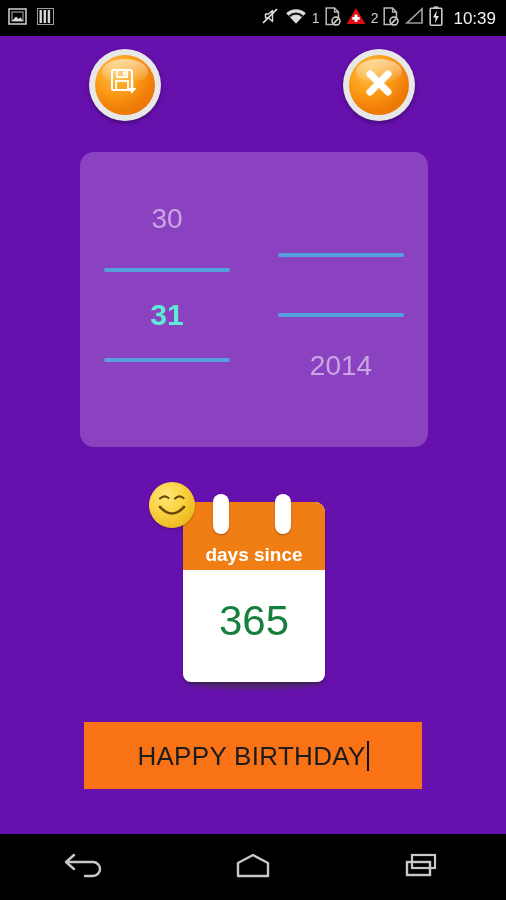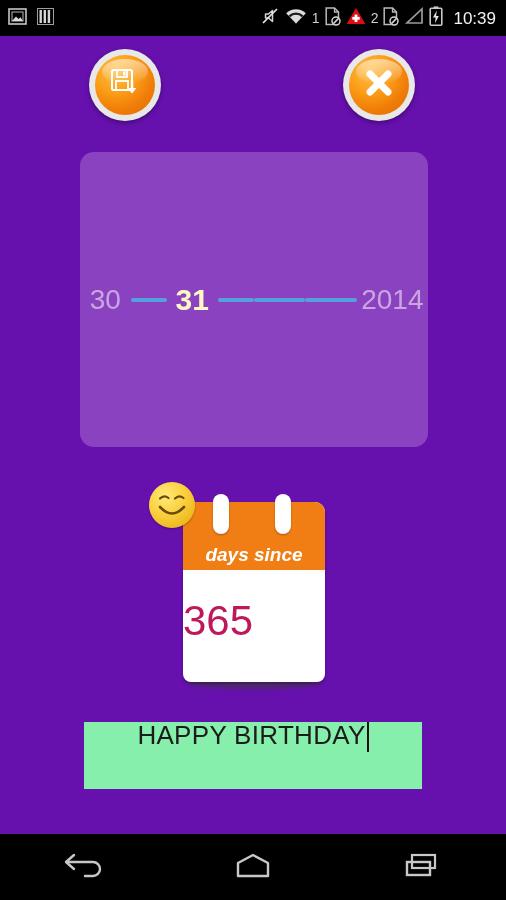--- a/index.html
+++ b/index.html
@@ -101,39 +101,39 @@
     border-radius: 14px;
   }
   .picker-cols {
     display: flex;
     width: 100%;
     height: 100%;
   }
   .picker-col {
     flex: 1;
     display: flex;
-    flex-direction: row;
+    flex-direction: column;
     align-items: center;
     justify-content: center;
     position: relative;
   }
   .pv {
     width: 100%;
     text-align: center;
     font-size: 28px;
     line-height: 1;
     color: #c9a6e2;
     font-weight: normal;
     height: 30px;
     display: flex;
     align-items: center;
     justify-content: center;
   }
   .pv.sel {
-    color: #fef9c3;
+    color: #5eead4;
     font-weight: bold;
     font-size: 30px;
   }
   .divider {
     width: 72%;
     height: 4px;
     background: #56a0dd;
     border-radius: 2px;
     margin: 0 auto;
   }
@@ -171,25 +171,24 @@
     align-items: flex-end;
     justify-content: center;
     box-sizing: border-box;
     padding-bottom: 6px;
   }
   #cal-header-text {
     color: #ffffff;
     font-size: 19px;
     font-weight: bold;
     line-height: 1;
-    font-style: italic;
   }
   #cal-count {
-    text-align: left;
-    color: #be185d;
+    text-align: center;
+    color: #15803d;
     font-size: 42px;
     font-weight: normal;
     margin-top: 30px;
     line-height: 1;
   }
   .cal-ring {
     position: absolute;
     top: -8px;
     width: 16px; height: 40px;
     background: #ffffff;
@@ -207,23 +206,23 @@
     background: radial-gradient(circle at 36% 30%, #ffe97a 0%, #fbd242 40%, #ecb81f 78%, #cf9a10 100%);
     box-shadow: 0 1px 2px rgba(0,0,0,.3);
   }
   #smiley-face svg { display: block; }
 
   
   #message-field {
     position: absolute;
     left: 84px; top: 722px;
     width: 338px; height: 67px;
-    background: #86efac;
-    display: flex;
-    align-items: flex-start;
+    background: #f97316;
+    display: flex;
+    align-items: center;
     justify-content: center;
     cursor: text;
   }
   #message-text {
     font-size: 26px;
     color: #1c1c1c;
     line-height: 1;
     letter-spacing: .3px;
   }
   #text-caret {

